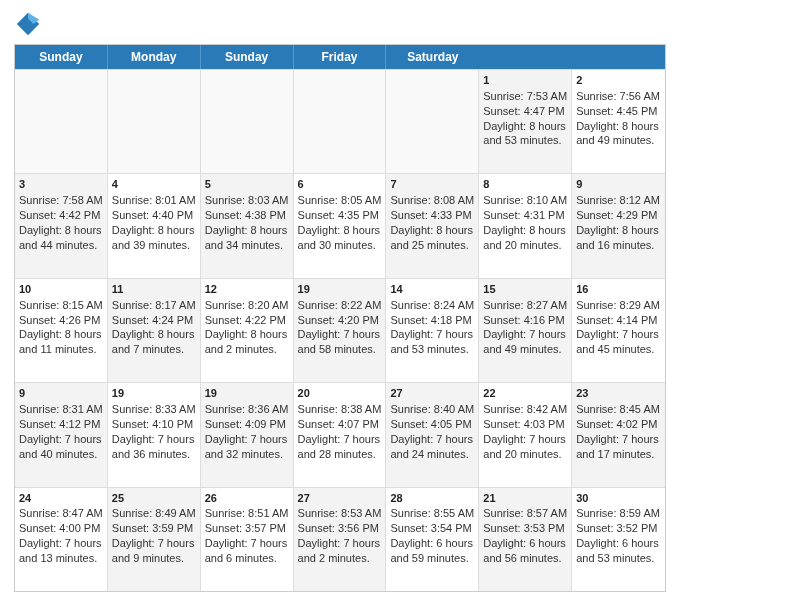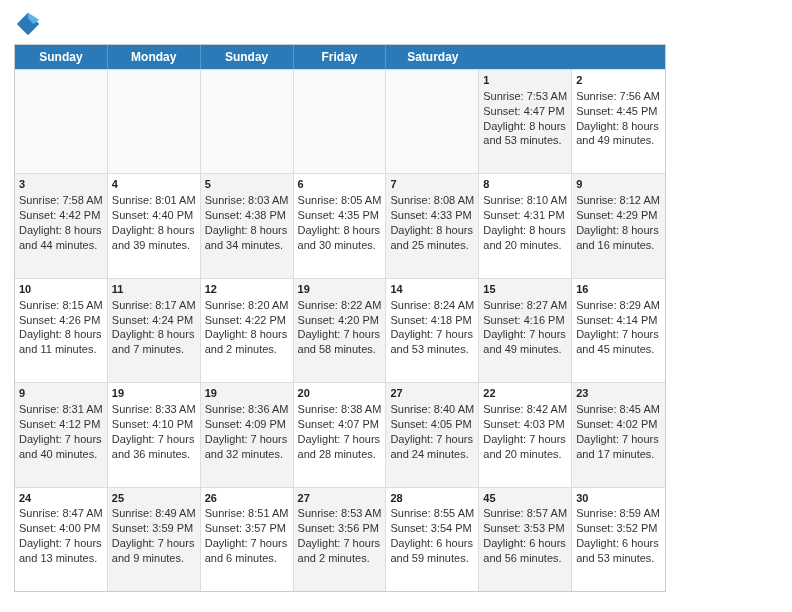--- a/index.html
+++ b/index.html
@@ -264,21 +264,21 @@
           </div>
           <div class="cal-cell shaded">
             <div class="day-num">27</div>
             <div class="cell-text">Sunrise: 8:53 AM<br>Sunset: 3:56 PM<br>Daylight: 7 hours<br>and 2 minutes.</div>
           </div>
           <div class="cal-cell">
             <div class="day-num">28</div>
             <div class="cell-text">Sunrise: 8:55 AM<br>Sunset: 3:54 PM<br>Daylight: 6 hours<br>and 59 minutes.</div>
           </div>
           <div class="cal-cell shaded">
-            <div class="day-num">45</div>
+            <div class="day-num">21</div>
             <div class="cell-text">Sunrise: 8:57 AM<br>Sunset: 3:53 PM<br>Daylight: 6 hours<br>and 56 minutes.</div>
           </div>
           <div class="cal-cell">
             <div class="day-num">30</div>
             <div class="cell-text">Sunrise: 8:59 AM<br>Sunset: 3:52 PM<br>Daylight: 6 hours<br>and 53 minutes.</div>
           </div>
         </div>
       </div>
   </div>
 </div>

